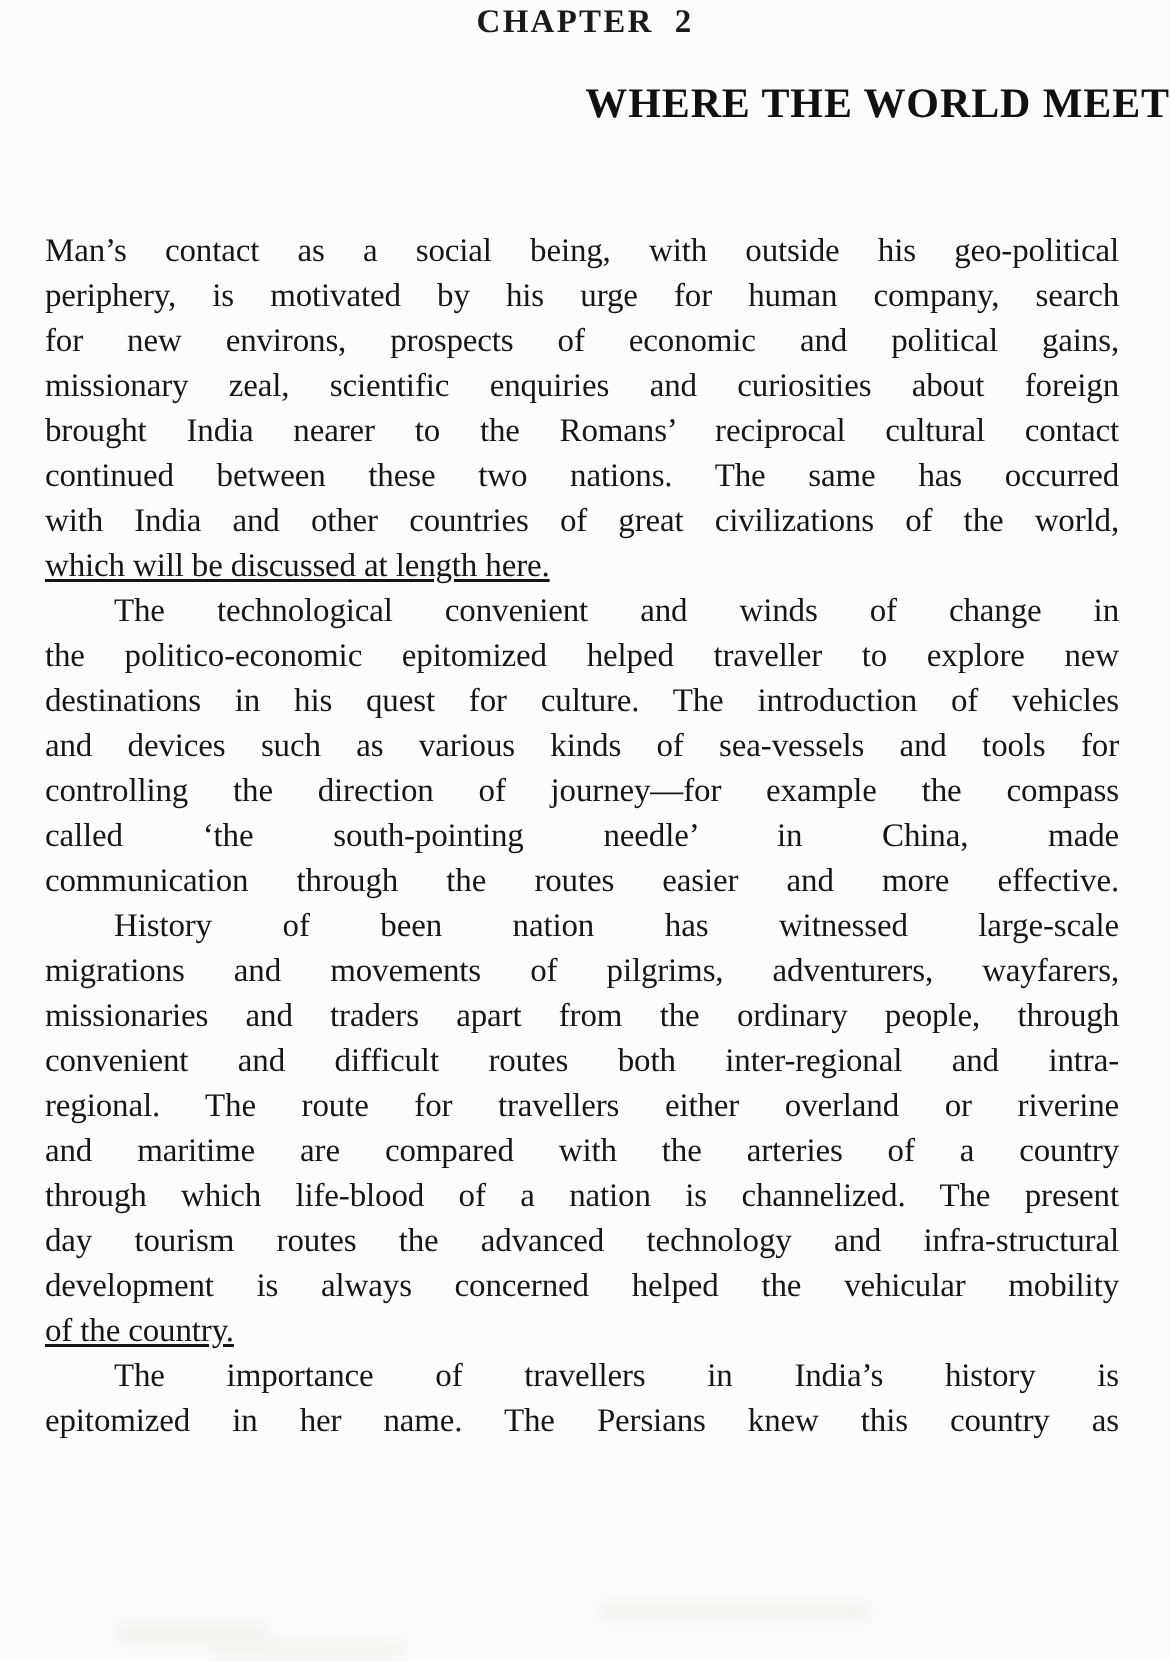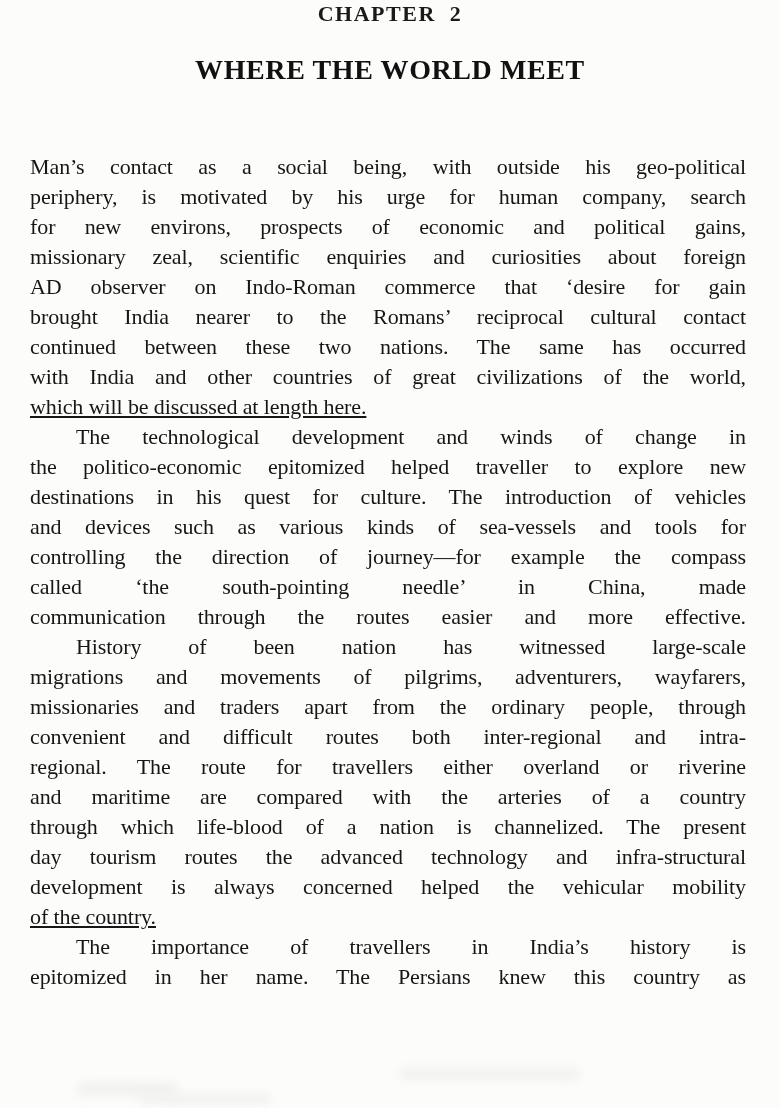--- a/index.html
+++ b/index.html
@@ -31,21 +31,21 @@
     letter-spacing: 1.5px;
     white-space: pre;
     color: #1a1a1a;
   }
   .title {
     position: absolute;
     top: 54px;
     left: 0;
     width: 100%;
     margin: 0;
-    text-align: center;
+    text-align: right;
     font-size: 28px;
     font-weight: 700;
     letter-spacing: 0.6px;
     white-space: pre;
     color: #111;
   }
   .body-text {
     position: absolute;
     top: 152px;
     left: 30px;
@@ -87,26 +87,25 @@
 <div class="page">
   <div class="chapter">CHAPTER  2</div>
 
   <h1 class="title">WHERE THE WORLD MEET</h1>
 
   <div class="body-text">
       <div class="line"><span>Man’s contact as a social being, with outside his geo-political</span></div>
       <div class="line"><span>periphery, is motivated by his urge for human company, search</span></div>
       <div class="line"><span>for new environs, prospects of economic and political gains,</span></div>
       <div class="line"><span>missionary zeal, scientific enquiries and curiosities about foreign</span></div>
-      <div class="line"><span>AD observer on Indo-Roman commerce that ‘desire for gain</span></div>
       <div class="line"><span>brought India nearer to the Romans’ reciprocal cultural contact</span></div>
       <div class="line"><span>continued between these two nations. The same has occurred</span></div>
       <div class="line"><span>with India and other countries of great civilizations of the world,</span></div>
       <div class="line no-just"><span>which will be discussed at length here.</span></div>
-      <div class="line indent"><span>The technological development and winds of change in</span></div>
+      <div class="line indent"><span>The technological convenient and winds of change in</span></div>
       <div class="line"><span>the politico-economic epitomized helped traveller to explore new</span></div>
       <div class="line"><span>destinations in his quest for culture. The introduction of vehicles</span></div>
       <div class="line"><span>and devices such as various kinds of sea-vessels and tools for</span></div>
       <div class="line"><span>controlling the direction of journey—for example the compass</span></div>
       <div class="line"><span>called ‘the south-pointing needle’ in China, made</span></div>
       <div class="line"><span>communication through the routes easier and more effective.</span></div>
       <div class="line indent"><span>History of been nation has witnessed large-scale</span></div>
       <div class="line"><span>migrations and movements of pilgrims, adventurers, wayfarers,</span></div>
       <div class="line"><span>missionaries and traders apart from the ordinary people, through</span></div>
       <div class="line"><span>convenient and difficult routes both inter-regional and intra-</span></div>

